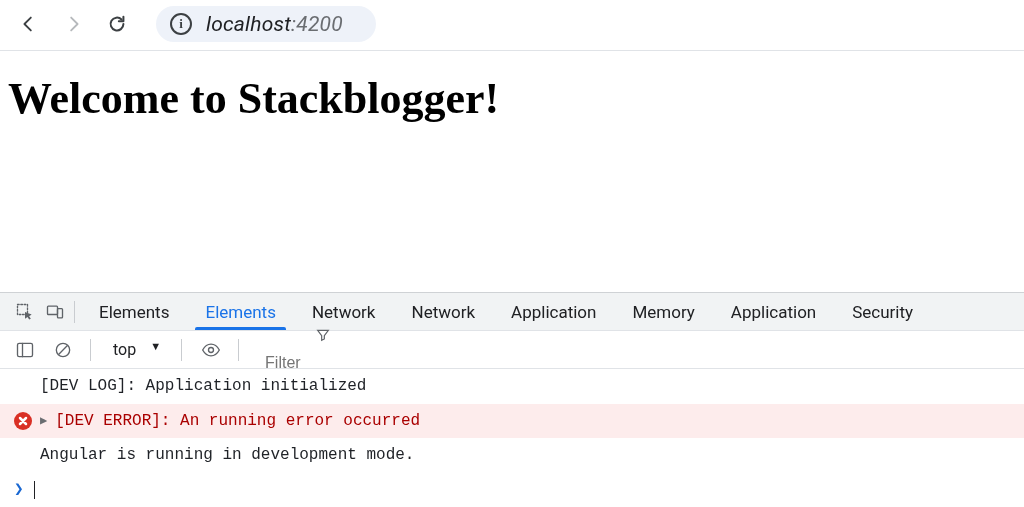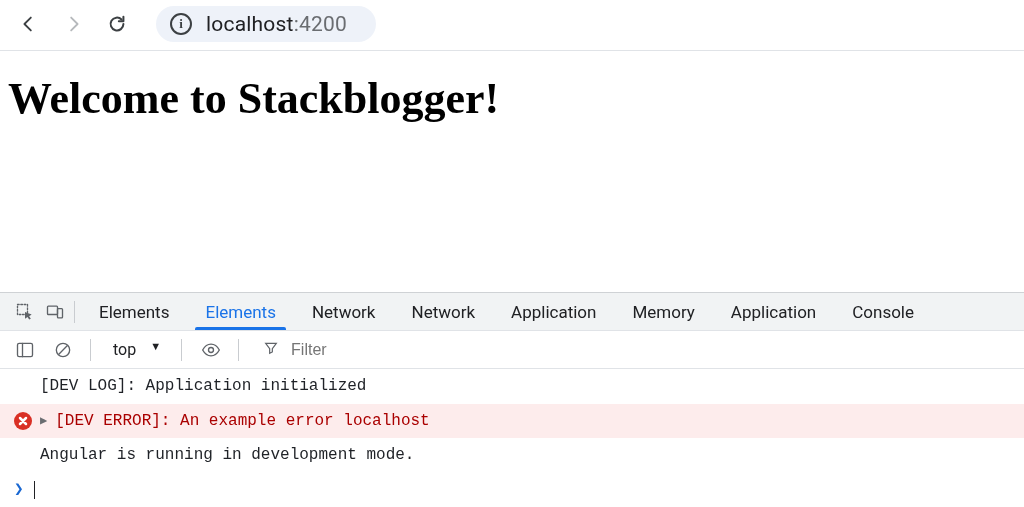--- a/index.html
+++ b/index.html
@@ -19,42 +19,42 @@
   * { box-sizing: border-box; }
   html, body { margin:0; padding:0; width:1024px; height:507px; background:#fff; font-family:var(--sys); overflow:hidden; }
   
   .bt { display:flex; align-items:center; gap:14px; padding:6px 12px 8px 14px; background:var(--chrome-bg); border-bottom:1px solid var(--divider); }
   .navbtn { width:30px; height:30px; display:flex; align-items:center; justify-content:center; color:#3c4043; }
   .navbtn.disabled { color:#b6b9bc; }
   .navbtn svg { width:22px; height:22px; stroke:currentColor; fill:none; stroke-width:2; stroke-linecap:round; stroke-linejoin:round; }
   .reload svg { stroke-width:2.2; }
   .omni { flex:0 0 auto; margin-left:10px; display:flex; align-items:center; gap:14px; background:var(--omnibox-bg); border-radius:22px; padding:6px 22px 6px 14px; min-width:220px; height:36px; }
   .info-icon { width:22px; height:22px; border:2px solid #3c4043; border-radius:50%; display:flex; align-items:center; justify-content:center; font-family:Georgia,serif; font-weight:600; font-size:13px; color:#3c4043; }
-  .url { font-size:21px; letter-spacing:0.2px; color:#202124; }
+  .url { font-size:21px; letter-spacing:0.2px; color:#202124;font-style:italic; }
   .url .host { color:#202124; }
   .url .port { color:#6a6d71; }
 
   
   .page { padding:22px 8px; }
   .page h1 { margin:0; font-family:"Times New Roman", Times, Georgia, serif; font-weight:700; font-size:44px; color:#000; }
 
   
   .devtools { position:absolute; left:0; right:0; bottom:0; border-top:1px solid #cfd2d5; background:#fff; }
   .dt-tabs { display:flex; align-items:center; gap:0; height:38px; padding:0 10px; background:var(--panel-bg); border-bottom:1px solid var(--divider); }
   .dt-iconbtn { width:30px; height:30px; display:flex; align-items:center; justify-content:center; color:#5f6368; }
   .dt-iconbtn svg { width:20px; height:20px; stroke:currentColor; fill:none; stroke-width:1.6; stroke-linecap:round; stroke-linejoin:round; }
   .dt-sep-v { width:1px; height:22px; background:#c9ccd0; margin:0 6px 0 4px; }
   .dt-tab { padding:0 18px; font-size:17px; color:var(--tabtext-dark); height:37px; display:flex; align-items:center; position:relative; cursor:default; }
   .dt-tab.active { color:var(--blue); }
   .dt-tab.active::after { content:""; position:absolute; left:8px; right:8px; bottom:0; height:3px; background:var(--blue-underline); border-radius:2px 2px 0 0; }
 
   .dt-toolbar { display:flex; align-items:center; gap:8px; height:38px; padding:0 10px; border-bottom:1px solid var(--divider); background:#fff; }
   .topsel { display:flex; gap:14px; font-size:16px; color:#202124; padding:0 8px; }
   .topsel .caret { font-size:11px; }
-  .filter { display:flex; gap:10px; padding:0 10px; color:#5f6368; font-size:16px; }
+  .filter { display:flex; align-items:center; gap:10px; padding:0 10px; color:#5f6368; font-size:16px;flex-direction:column; }
   .filter input { border:none; outline:none; background:transparent; font-size:16px; color:#202124; width:120px; }
 
   .dt-log { font-family:var(--mono); font-size:16px; }
   .row { display:flex; align-items:center; gap:8px; padding:6px 10px 6px 44px; line-height:1.4; }
   .row.default { color:#1f2227;padding-left:40px; }
   .row.error { background:var(--error-bg); color:#a00; padding-left:14px; }
   .row.error .badge { width:18px; height:18px; border-radius:50%; background:var(--error-red); display:flex; align-items:center; justify-content:center; }
   .row.error .badge svg { width:10px; height:10px; stroke:#fff; stroke-width:2.5; stroke-linecap:round; }
   .row.error .caret-r { color:#6a6d71; font-size:12px; }
   .row.prompt { color:var(--blue); padding-left:14px; align-items:center; }
@@ -109,21 +109,21 @@
         </svg>
     </div>
     <div class="dt-sep-v"></div>
     <div class="dt-tab">Elements</div>
     <div class="dt-tab active">Elements</div>
     <div class="dt-tab">Network</div>
     <div class="dt-tab">Network</div>
     <div class="dt-tab">Application</div>
     <div class="dt-tab">Memory</div>
     <div class="dt-tab">Application</div>
-    <div class="dt-tab">Console</div>
+    <div class="dt-tab">Security</div>
   </div>
 
   <div class="dt-toolbar">
     <div class="dt-iconbtn">
       <svg viewBox="0 0 24 24">
           <rect x="3" y="4" width="18" height="16" rx="2"></rect>
           <line x1="9" y1="4" x2="9" y2="20"></line>
         </svg>
     </div>
     <div class="dt-iconbtn">
@@ -157,21 +157,21 @@
     <div class="row default">
       <span>[DEV LOG]: Application initialized</span>
     </div>
     <div class="row error">
       <span class="badge">
           <svg viewBox="0 0 10 10">
             <path d="M2 2l6 6M8 2l-6 6"></path>
           </svg>
         </span>
       <span class="caret-r">▶</span>
-      <span>[DEV ERROR]: An example error localhost</span>
+      <span>[DEV ERROR]: An running error occurred</span>
     </div>
     <div class="row default">
       <span>Angular is running in development mode.</span>
     </div>
     <div class="row prompt">
       <span class="gt">❯</span>
       <span class="cursor"></span>
     </div>
   </div>
 

